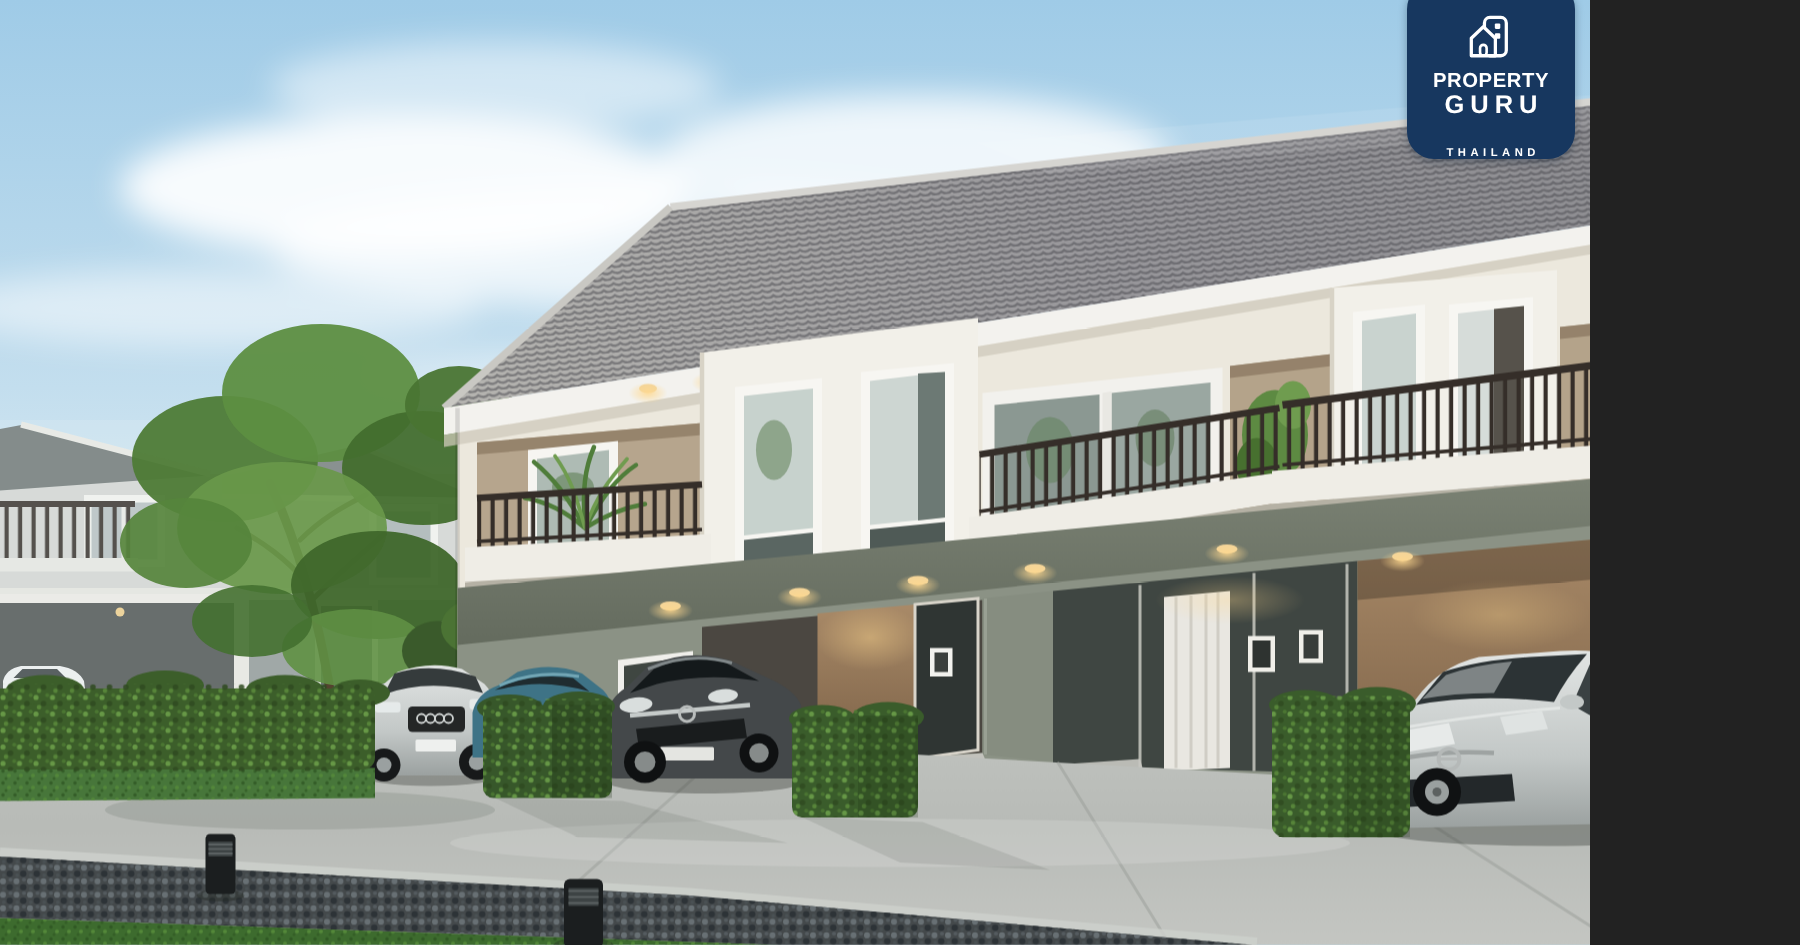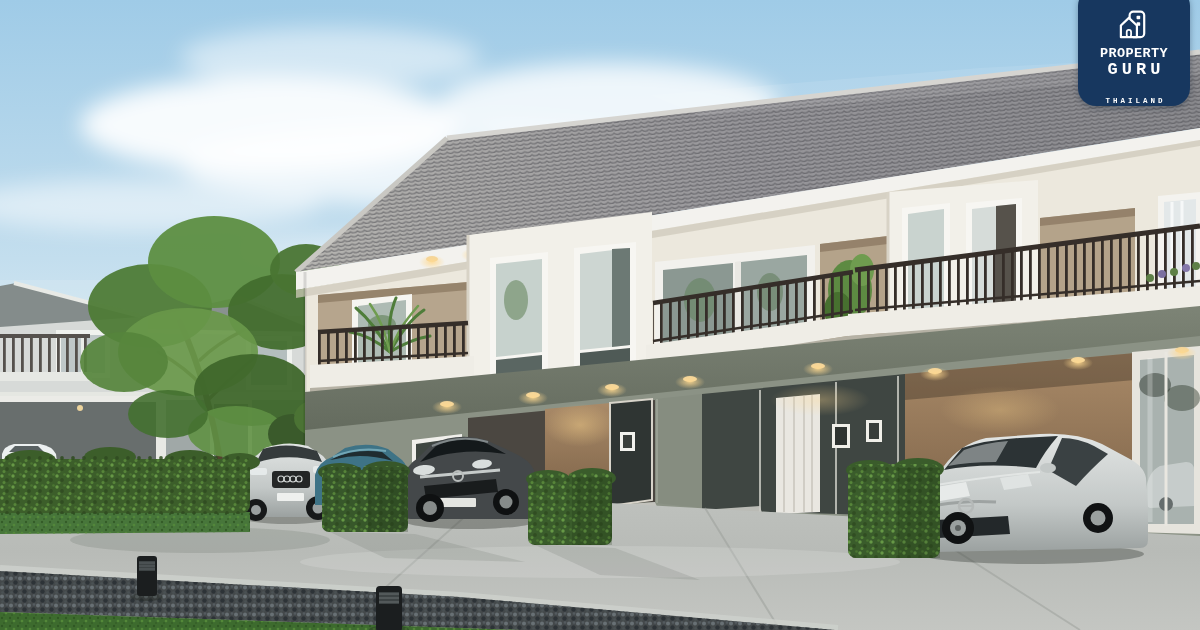--- a/index.html
+++ b/index.html
@@ -1,18 +1,18 @@
 <!DOCTYPE html>
 <html><head>
 <meta charset="utf-8">
 <style>
   html,body{margin:0;padding:0;background:#222;}
   .stage{
-    position:relative;width:1200px;height:630px;overflow:hidden;
-    background:#bcd9ec;font-family:Liberation Mono, monospace;
+    position:relative;width:1060px;height:630px;overflow:hidden;
+    background:#bcd9ec;font-family:Liberation Sans, sans-serif;
   }
   .stage svg.scene{position:absolute;left:0;top:0;}
   
   .pg-badge{
     position:absolute;top:-12px;right:10px;width:112px;height:118px;
     background:#17375f;border-radius:18px;z-index:10;
     display:flex;flex-direction:column;align-items:center;
     padding-top:20px;box-sizing:border-box;color:#fff;text-align:center;
     box-shadow:0 2px 6px rgba(10,25,45,.35);
   }

